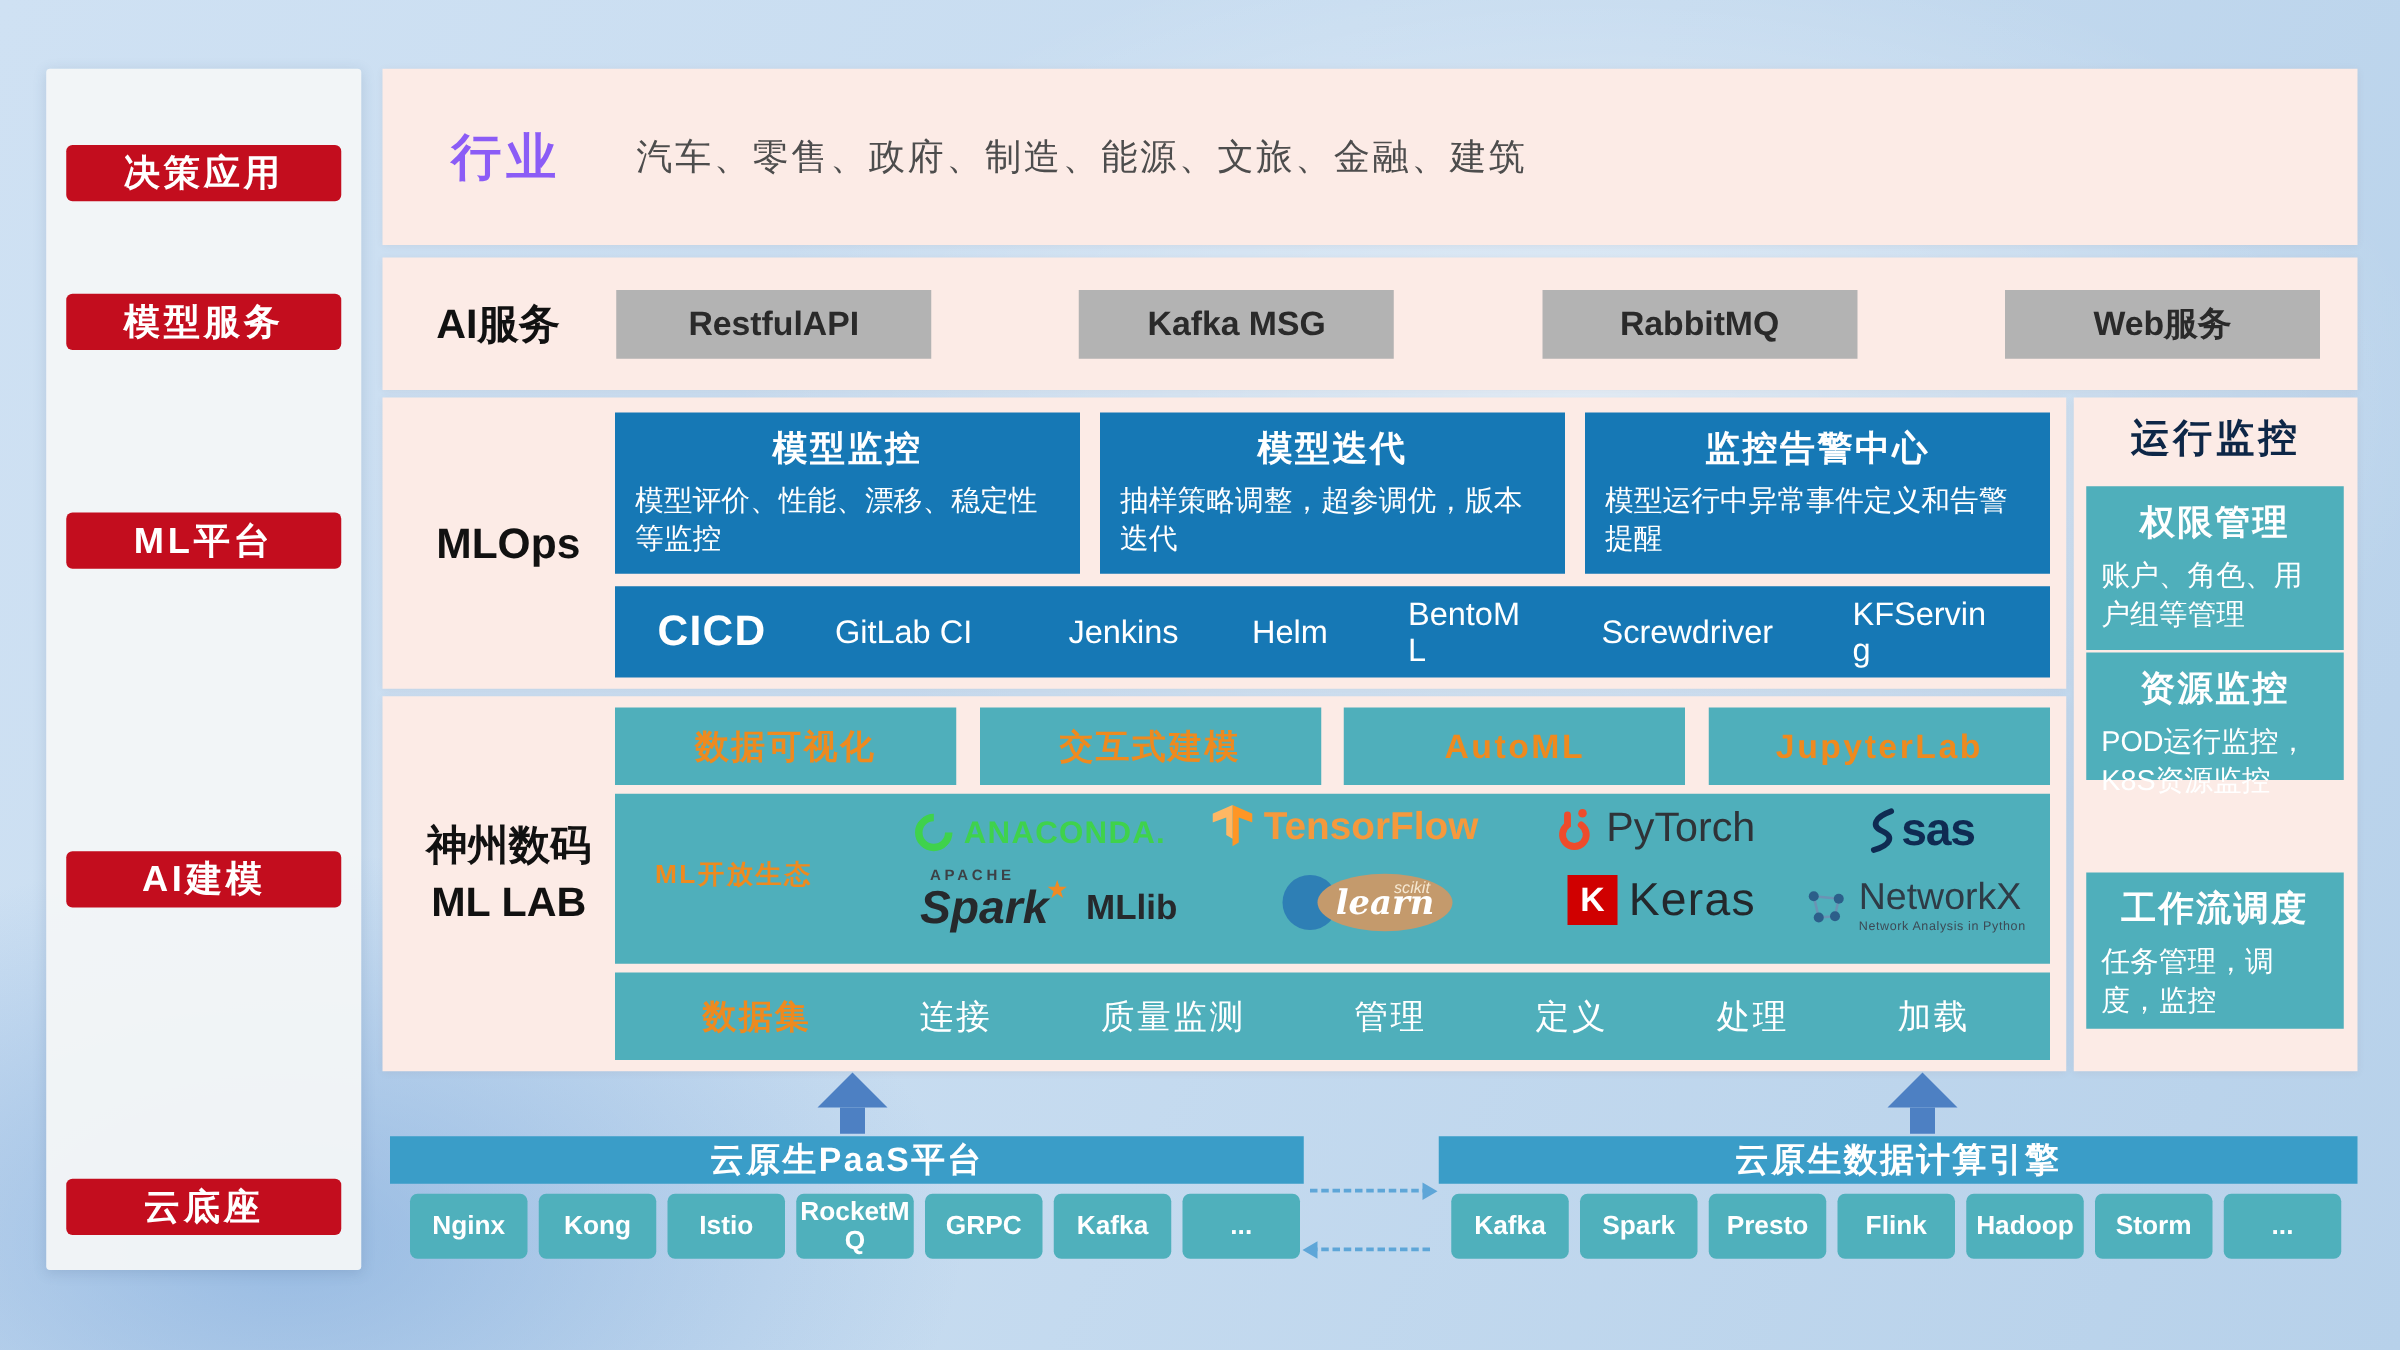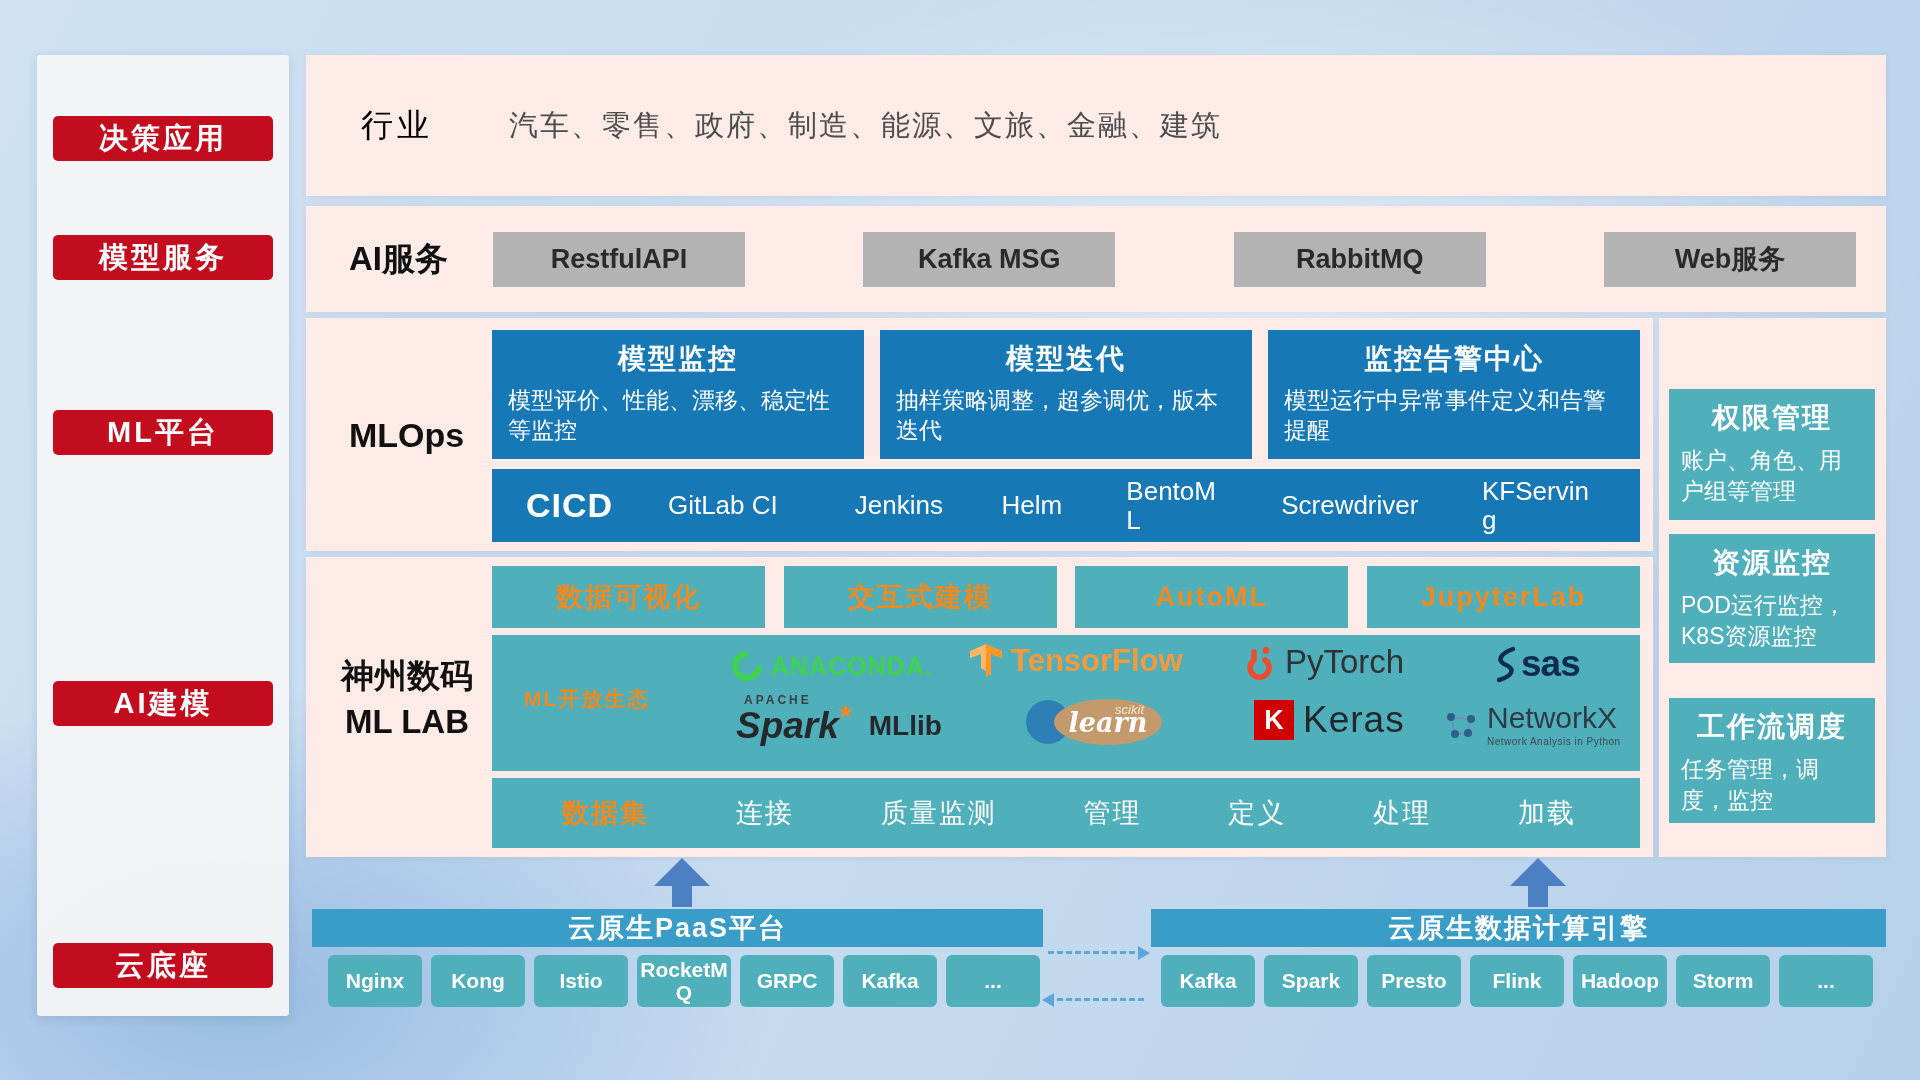--- a/index.html
+++ b/index.html
@@ -19,21 +19,21 @@
   .left-rail{position:absolute;left:37px;top:55px;width:252px;height:961px;
     background:rgba(243,245,247,.95);border-radius:3px;box-shadow:0 2px 10px rgba(60,90,130,.18)}
   .red-btn{position:absolute;left:16px;width:220px;height:45px;background:#c30d1e;color:#fff;
     font-size:29px;font-weight:700;letter-spacing:3px;display:flex;align-items:center;justify-content:center;border-radius:5px}
   
   .panel{position:absolute;background:#fcebe6;box-shadow:0 1px 6px rgba(120,90,90,.10)}
   
   #industry-panel{left:306px;top:55px;width:1580px;height:141px;display:flex;flex-direction:column;
     justify-content:space-evenly;padding-left:55px}
   .ind-row{display:flex;align-items:center}
-  .ind-label{width:148px;font-size:32px;font-weight:400;color:#000000;letter-spacing:4px}
+  .ind-label{width:148px;font-size:40px;font-weight:700;color:#8b5cf6;letter-spacing:4px}
   .ind-content{font-size:29px;color:#4d4d4d;letter-spacing:2px}
   
   #service-panel{left:306px;top:206px;width:1580px;height:106px;display:flex;align-items:center;padding-left:43px}
   .svc-label{width:144px;font-size:33px;font-weight:700;color:#111}
   .svc-buttons{flex:1;margin-right:30px;display:flex;justify-content:space-between}
   .svc-btn{width:252px;height:55px;background:#b3b3b3;color:#2a2a2a;font-size:27px;font-weight:700;
     display:flex;align-items:center;justify-content:center}
   
   #mlops-panel{left:306px;top:318px;width:1347px;height:233px}
   .mlops-label{position:absolute;left:43px;top:98px;font-size:34px;font-weight:700;color:#111}
@@ -99,21 +99,21 @@
     display:flex;align-items:center;justify-content:space-between;padding:0 64px 0 70px}
   .ds-label{color:#ee8a1f;font-size:27px;font-weight:700;letter-spacing:2px}
   .ds-item{color:#fff;font-size:27px;letter-spacing:2px}
   
   #monitor-panel{left:1659px;top:318px;width:227px;height:539px}
   .mon-title{position:absolute;top:12px;width:100%;text-align:center;font-size:31px;font-weight:700;color:#0e2747;letter-spacing:3px}
   .mon-card{position:absolute;left:10px;width:206px;background:#4fafbb;color:#fff;padding:10px 12px}
   .mon-card h3{font-size:28px;font-weight:700;text-align:center;margin-bottom:8px;letter-spacing:2px}
   .mon-card p{font-size:23px;line-height:1.35}
   #mon-card-0{top:71px;height:131px}
-  #mon-card-1{top:216px;height:129px}
+  #mon-card-1{top:204px;height:102px}
   #mon-card-2{top:380px;height:125px}
   
   .found-header{position:absolute;height:38px;background:#3a9dc8;color:#fff;font-size:27px;font-weight:700;
     letter-spacing:2px;display:flex;align-items:center;justify-content:center}
   #paas-header{left:312px;top:909px;width:731px}
   #engine-header{left:1151px;top:909px;width:735px}
   .found-row{position:absolute;top:955px;display:flex;gap:9px}
   #paas-row{left:328px}
   #engine-row{left:1161px}
   .found-btn{width:94px;height:52px;background:#4fb0bc;border-radius:6px;color:#fff;font-size:21px;font-weight:700;
@@ -280,20 +280,21 @@
       <span class="ds-item">连接</span>
       <span class="ds-item">质量监测</span>
       <span class="ds-item">管理</span>
       <span class="ds-item">定义</span>
       <span class="ds-item">处理</span>
       <span class="ds-item">加载</span>
     </div>
   </div>
 
   <div class="panel" id="monitor-panel">
+    <div class="mon-title">运行监控</div>
     <div class="mon-card" id="mon-card-0">
       <h3>权限管理</h3>
       <p>账户、角色、用户组等管理</p>
     </div>
     <div class="mon-card" id="mon-card-1">
       <h3>资源监控</h3>
       <p>POD运行监控，K8S资源监控</p>
     </div>
     <div class="mon-card" id="mon-card-2">
       <h3>工作流调度</h3>

